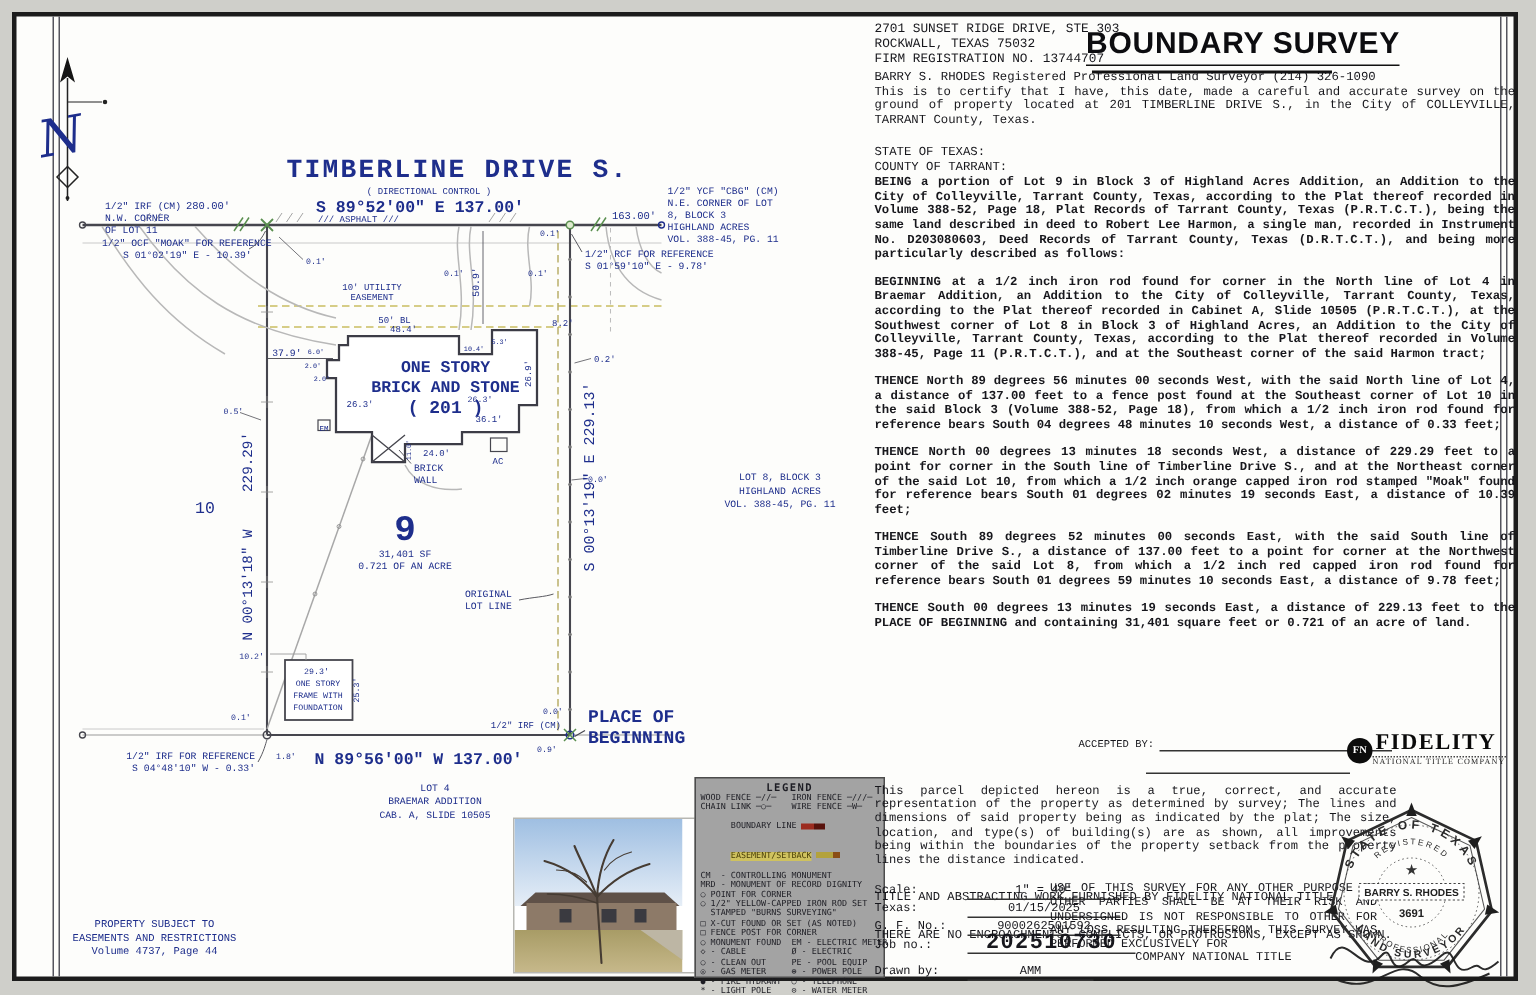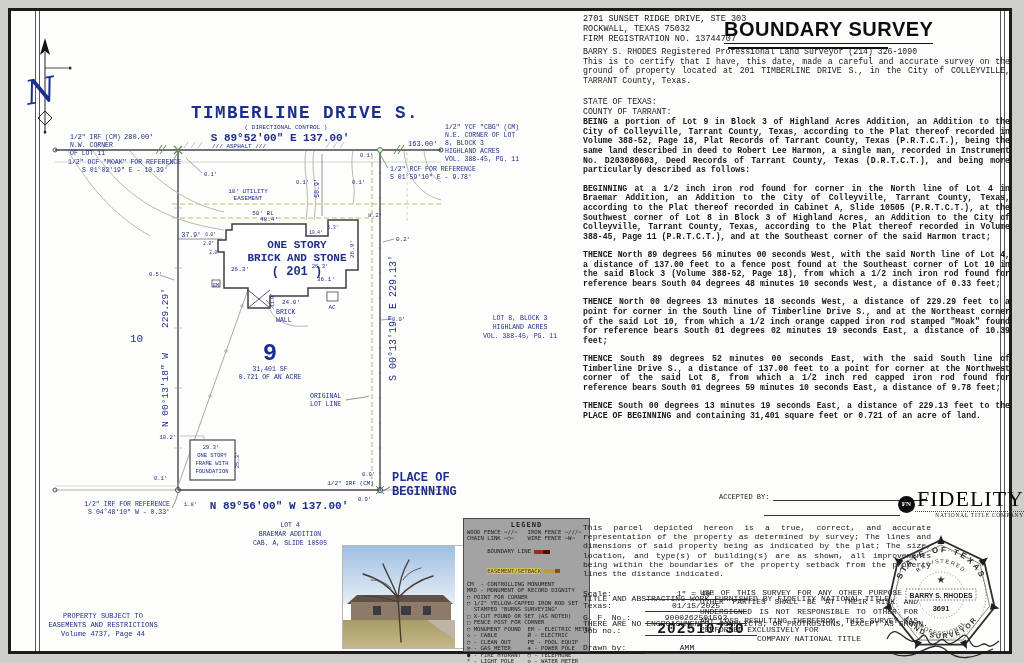--- a/index.html
+++ b/index.html
@@ -44,21 +44,21 @@
   .cert{position:absolute;left:5px;top:36px;width:427px;font-size:8.2px;line-height:9.7px;text-align:justify;}
   .stco{position:absolute;left:5px;top:86px;font-size:8.2px;line-height:9.7px;white-space:pre;}
   .legal{position:absolute;left:5px;top:106px;width:427px;font-size:8.2px;line-height:9.65px;}
   .legal p{margin:0 0 8.6px 0;text-align:justify;font-weight:bold;}
   .accepted{position:absolute;left:141px;top:481px;font-size:7px;}
   .acc-line{display:inline-block;width:155px;border-bottom:1px solid #333;height:8px;vertical-align:bottom;margin-left:4px;}
   .acc-line2{position:absolute;left:186px;top:504px;width:136px;height:1px;background:#333;}
   .fidelity{position:absolute;left:320px;top:477px;display:flex;align-items:center;}
   .fid-circle{width:17px;height:17px;border-radius:50%;background:#0c0c0c;color:#fff;text-align:center;
     font-family:"Liberation Serif",serif;font-size:7px;line-height:17px;font-weight:bold;margin-top:2px;}
-  .fid-name{font-family:"Liberation Serif",serif;font-weight:normal;font-size:22px;color:#0a0a0a;
+  .fid-name{font-family:"Liberation Serif",serif;font-weight:bold;font-size:15px;color:#0a0a0a;
     letter-spacing:1px;line-height:1;margin-left:2px;}
   .fid-sub{font-family:"Liberation Serif",serif;font-size:5.4px;color:#222;letter-spacing:.8px;
     border-top:1px dotted #444;margin-top:1px;text-align:right;}
   .parcel{position:absolute;left:5px;top:512px;width:348px;font-size:8.1px;line-height:9.2px;text-align:justify;}
   .caps-line{margin-top:16px;}
   .scaleblk{position:absolute;left:5px;top:577px;font-size:8px;line-height:11px;}
   .scaleblk .row{height:12px;white-space:nowrap;}
   .lbl{display:inline-block;width:62px;}
   .val{display:inline-block;width:102px;text-align:center;border-bottom:1px solid #333;}
   .val-big{font-size:14.5px;font-weight:bold;letter-spacing:1px;width:112px;}

